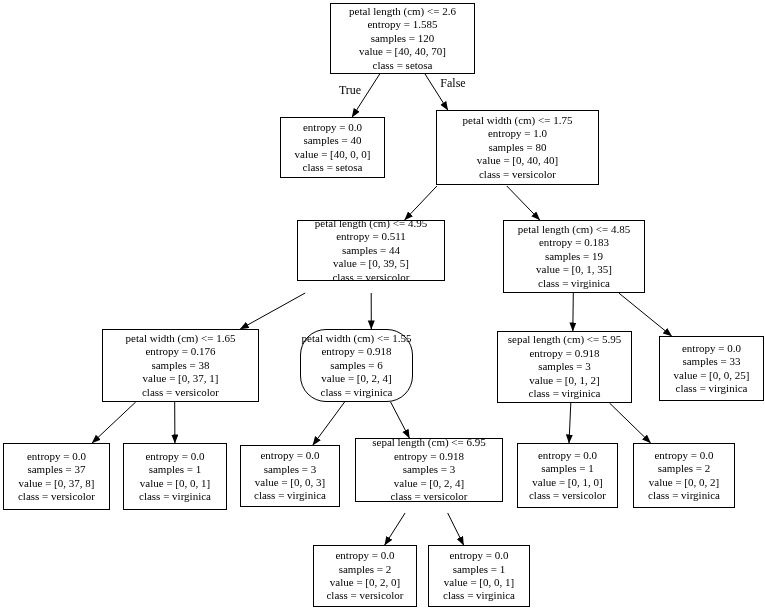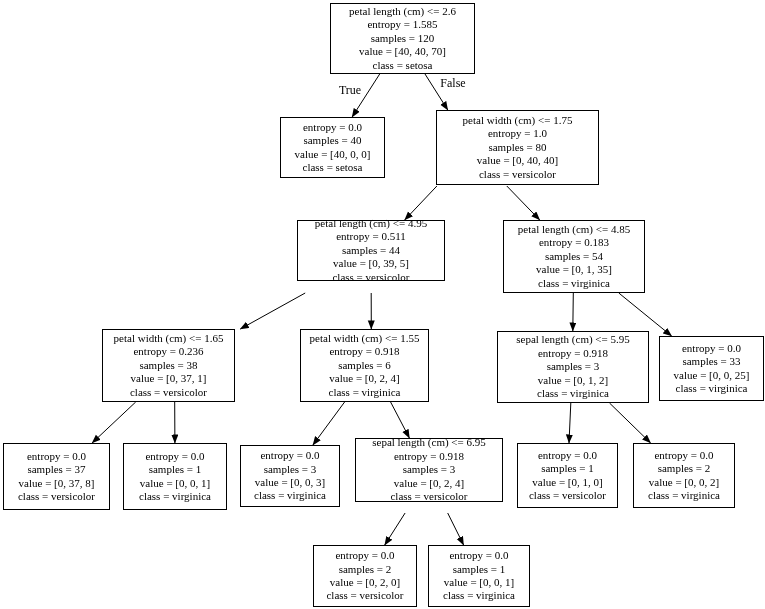--- a/index.html
+++ b/index.html
@@ -103,39 +103,39 @@
   <div class="node" style="left:297px; top:220px; width:148px; height:61px;">
       <div class="node-line">petal length (cm) &lt;= 4.95</div>
       <div class="node-line">entropy = 0.511</div>
       <div class="node-line">samples = 44</div>
       <div class="node-line">value = [0, 39, 5]</div>
       <div class="node-line">class = versicolor</div>
     </div>
   <div class="node" style="left:503px; top:220px; width:142px; height:73px;">
       <div class="node-line">petal length (cm) &lt;= 4.85</div>
       <div class="node-line">entropy = 0.183</div>
-      <div class="node-line">samples = 54</div>
+      <div class="node-line">samples = 19</div>
       <div class="node-line">value = [0, 1, 35]</div>
       <div class="node-line">class = virginica</div>
     </div>
-  <div class="node" style="left:102px; top:329px; width:133px; height:73px;">
+  <div class="node" style="left:102px; top:329px; width:157px; height:73px;">
       <div class="node-line">petal width (cm) &lt;= 1.65</div>
-      <div class="node-line">entropy = 0.236</div>
+      <div class="node-line">entropy = 0.176</div>
       <div class="node-line">samples = 38</div>
       <div class="node-line">value = [0, 37, 1]</div>
       <div class="node-line">class = versicolor</div>
     </div>
-  <div class="node" style="left:300px; top:329px; width:129px; height:73px;">
+  <div class="node" style="left:300px; top:329px; width:113px; height:73px;border-radius:26px;">
       <div class="node-line">petal width (cm) &lt;= 1.55</div>
       <div class="node-line">entropy = 0.918</div>
       <div class="node-line">samples = 6</div>
       <div class="node-line">value = [0, 2, 4]</div>
       <div class="node-line">class = virginica</div>
     </div>
-  <div class="node" style="left:497px; top:331px; width:152px; height:72px;">
+  <div class="node" style="left:497px; top:331px; width:135px; height:72px;">
       <div class="node-line">sepal length (cm) &lt;= 5.95</div>
       <div class="node-line">entropy = 0.918</div>
       <div class="node-line">samples = 3</div>
       <div class="node-line">value = [0, 1, 2]</div>
       <div class="node-line">class = virginica</div>
     </div>
   <div class="node" style="left:659px; top:336px; width:105px; height:65px;">
       <div class="node-line">entropy = 0.0</div>
       <div class="node-line">samples = 33</div>
       <div class="node-line">value = [0, 0, 25]</div>

